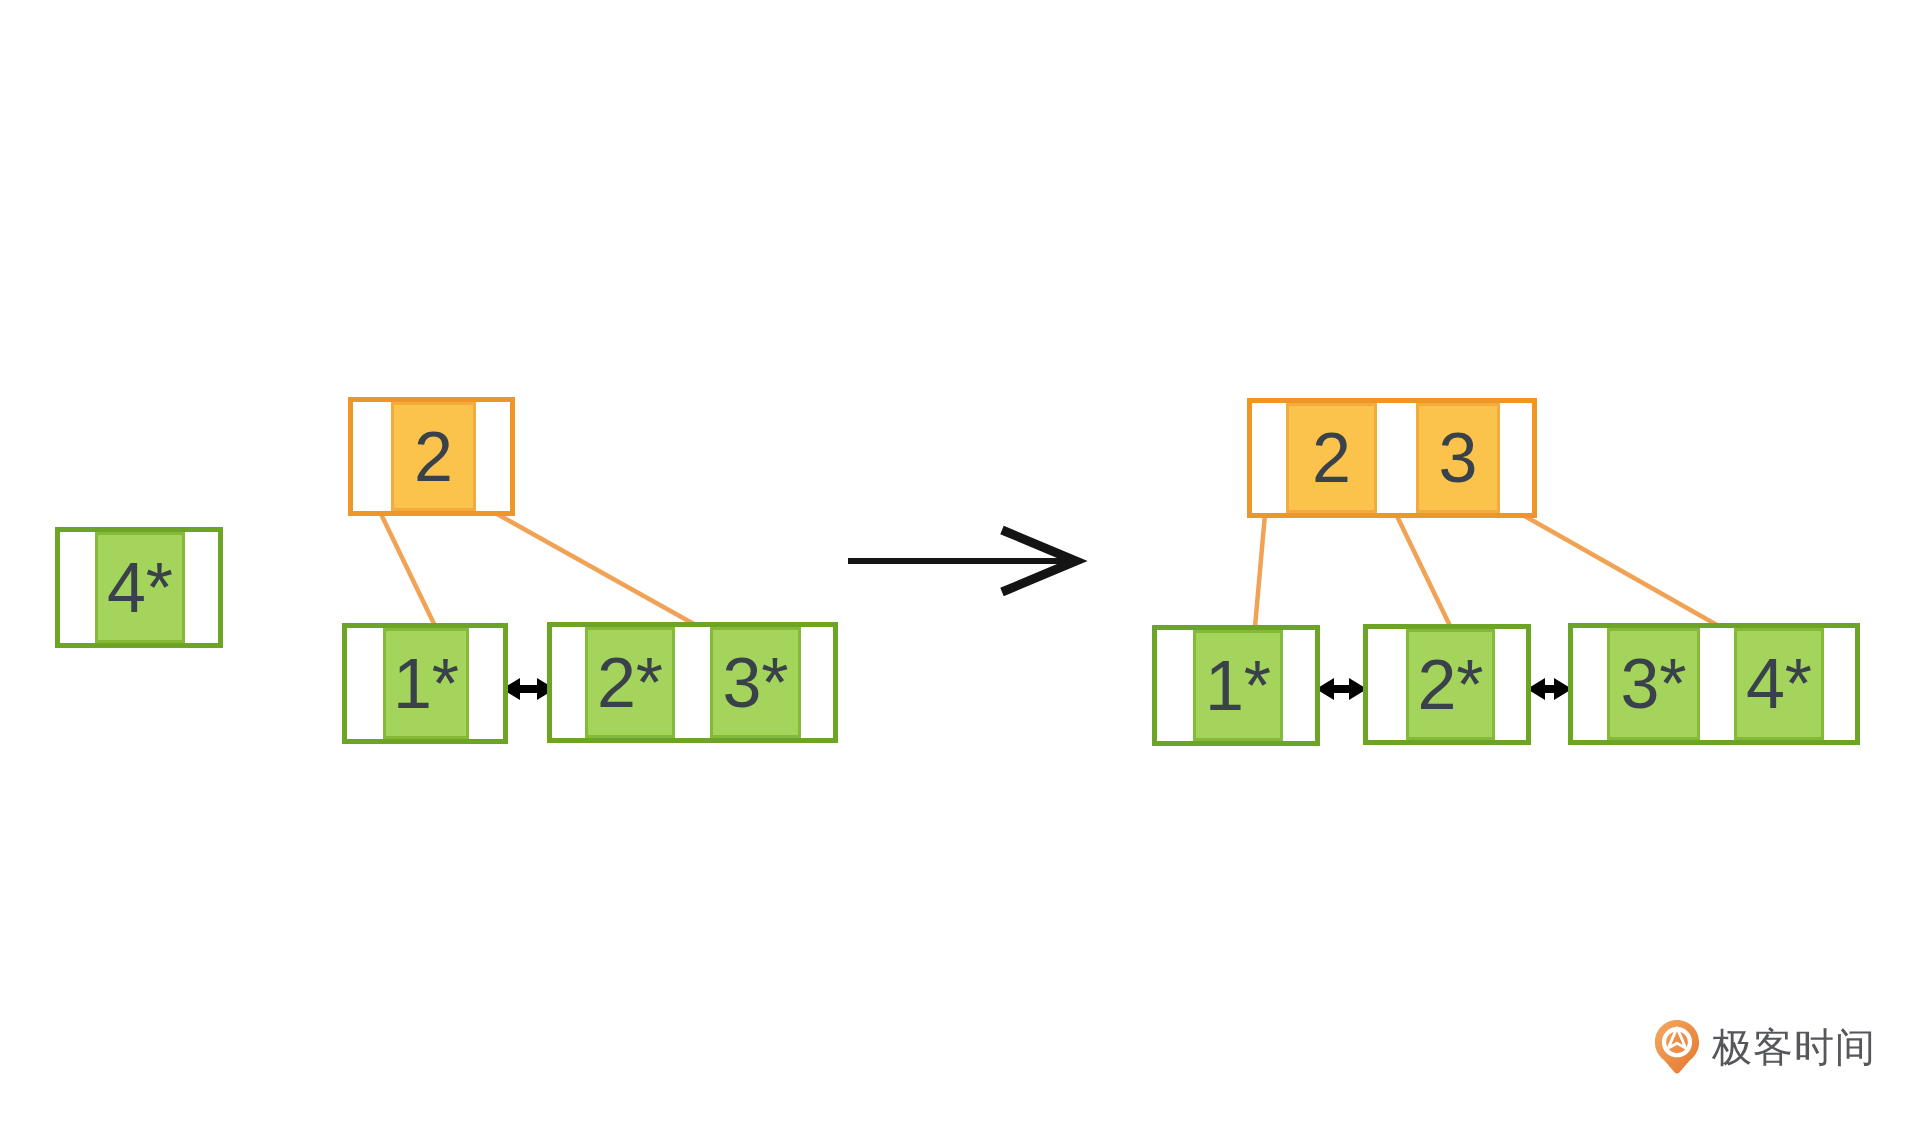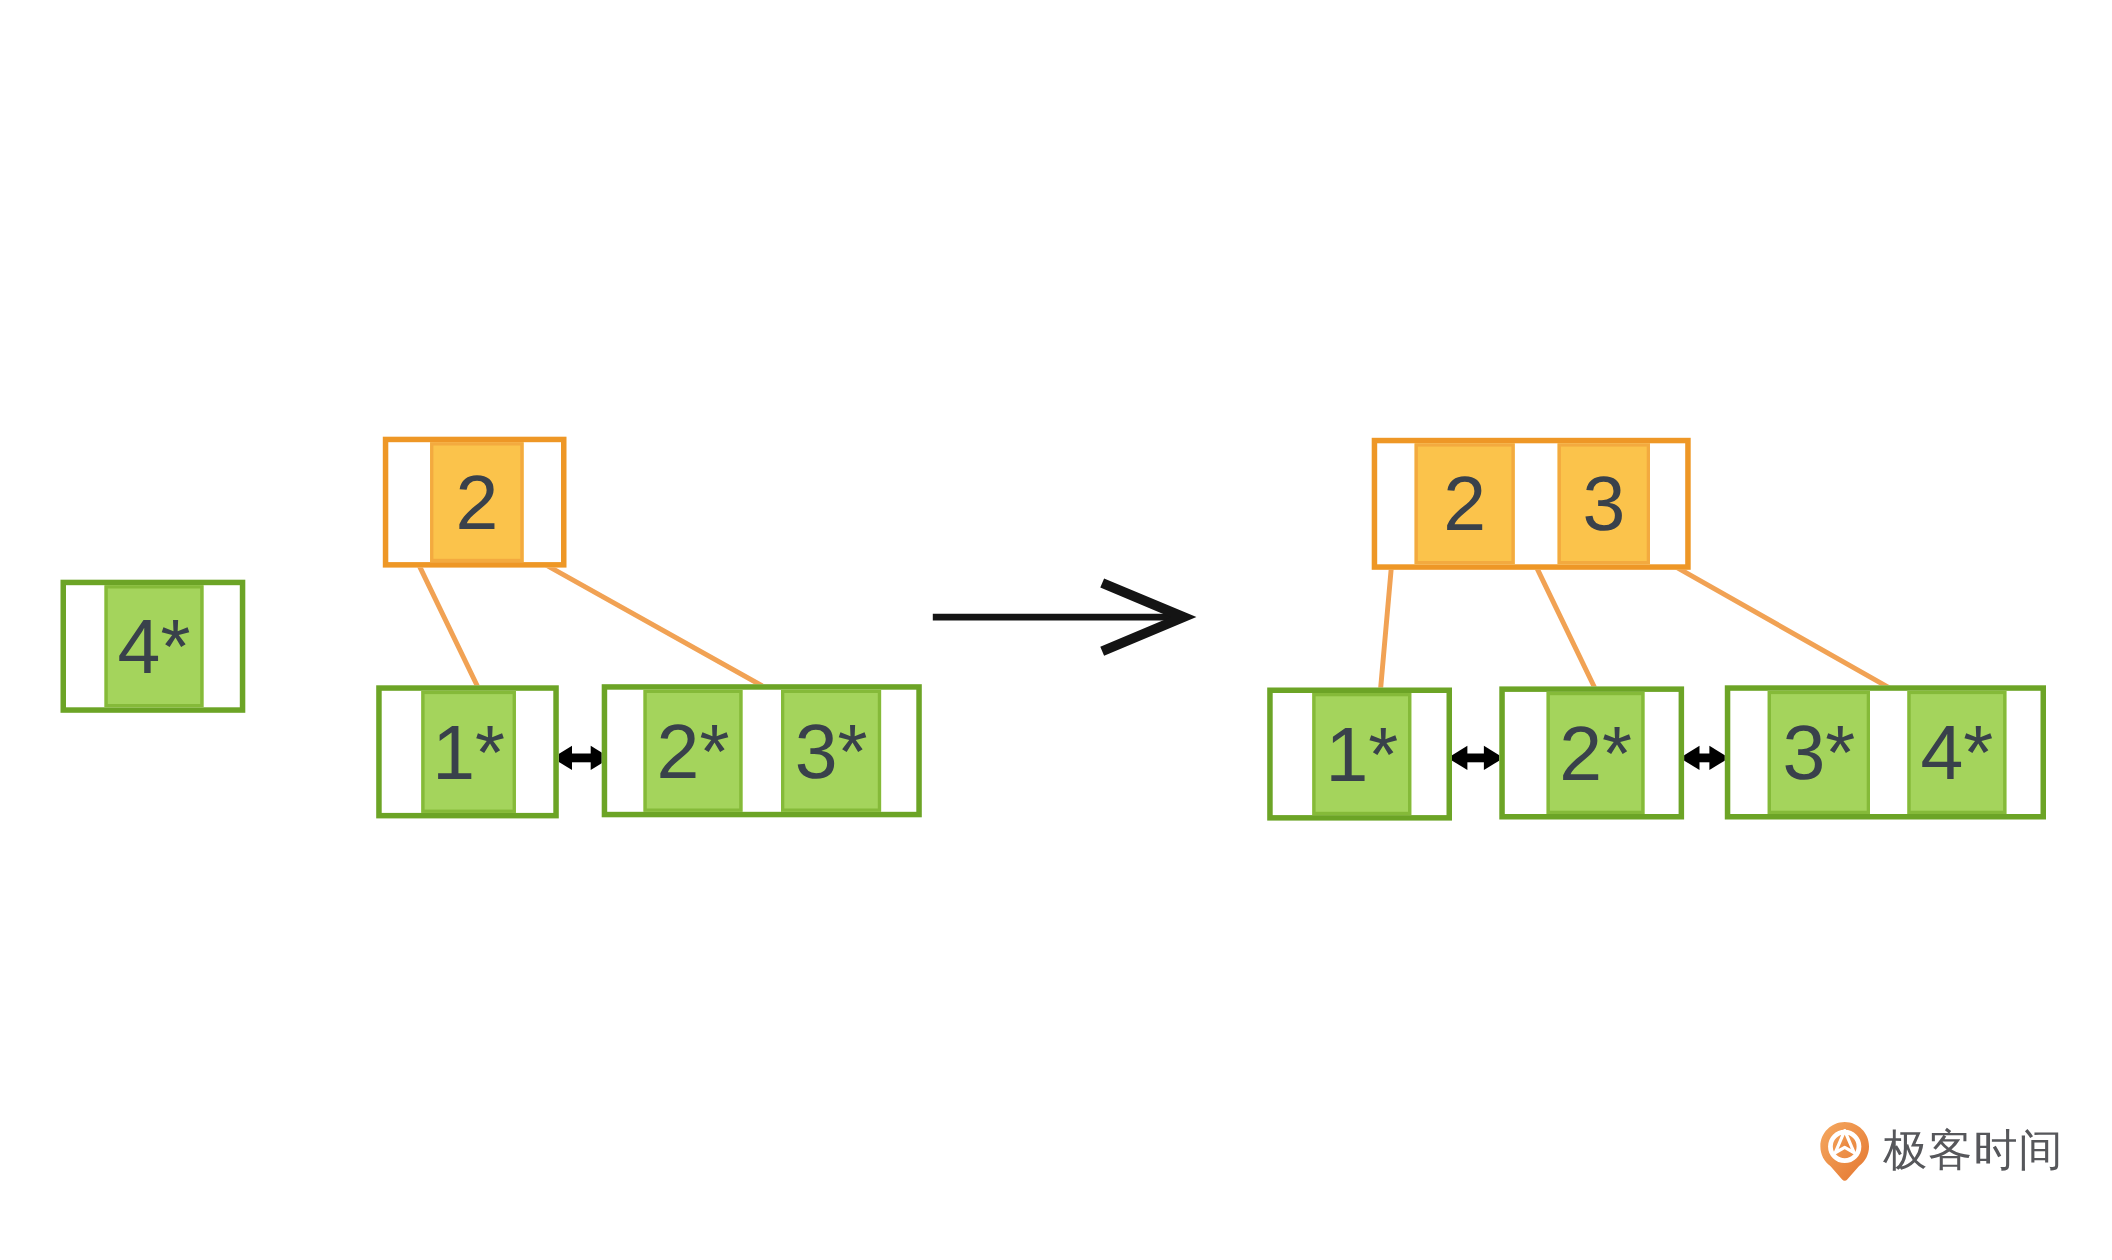--- a/index.html
+++ b/index.html
@@ -37,21 +37,21 @@
     color: #39414b;
     border: 3px solid;
   }
   .key.green-key  { background: #a4d45c; border-color: #85ba39; }
   .key.orange-key { background: #fbc34b; border-color: #f3aa3f; }
   .logo {
     position: absolute;
     left: 1652px;
     top: 1018px;
     display: flex;
-    align-items: flex-start;
+    align-items: center;
     gap: 10px;
   }
   .logo-text {
     font-size: 40px;
     color: #56575b;
     letter-spacing: 1px;
     font-family: "Liberation Sans", sans-serif;
   }
 </style>
 </head>

